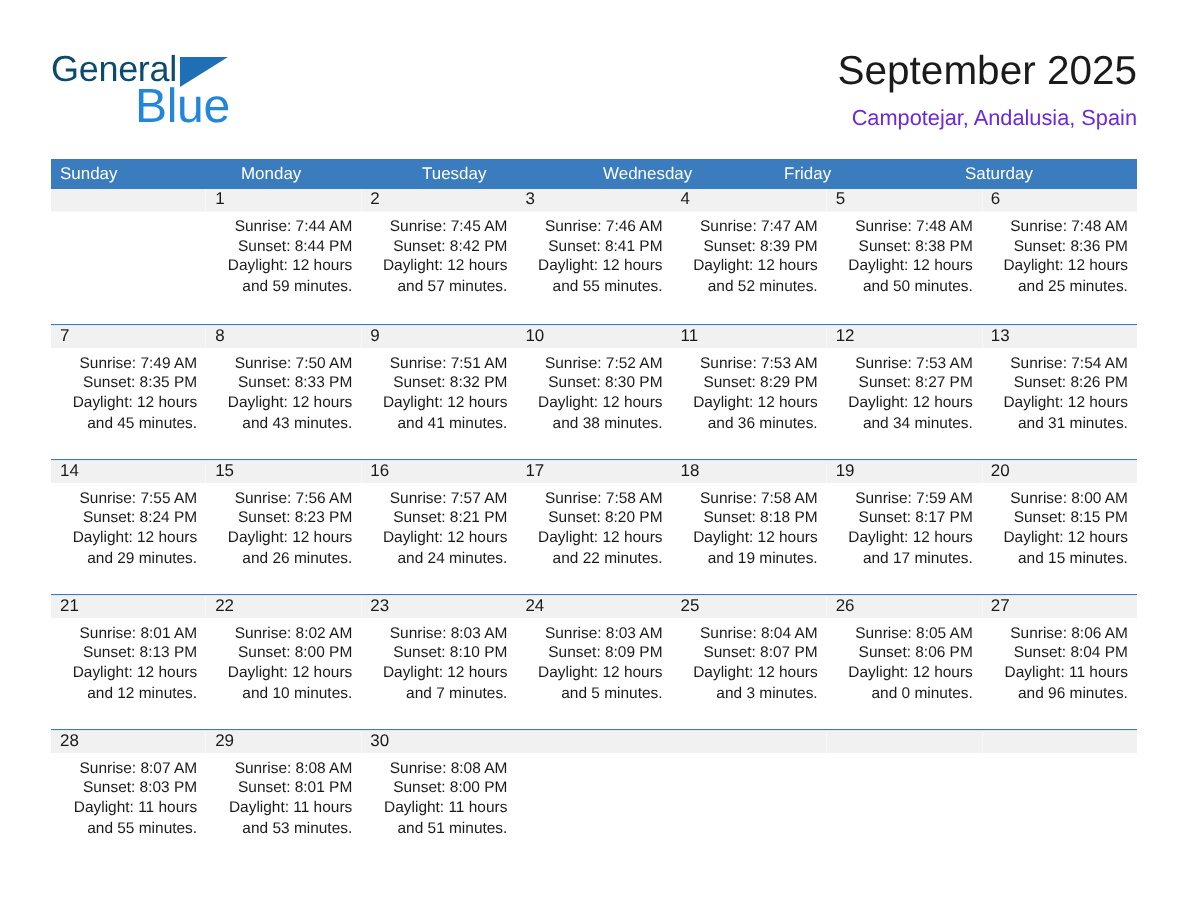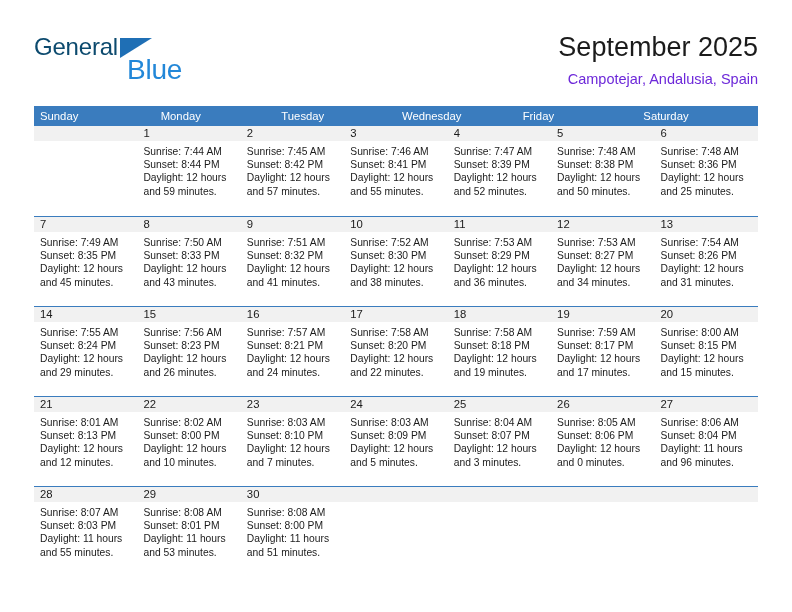--- a/index.html
+++ b/index.html
@@ -35,25 +35,24 @@
   .logo-tri {
     position: absolute;
     left: 86px; top: 4px;
     width: 0; height: 0;
     border-left: 32px solid #1f6fb5;
     border-bottom: 20px solid transparent;
   }
   .logo-blue {
     position: absolute;
     left: 56px; top: 23px;
-    font-size: 28px;
+    font-size: 32px;
     letter-spacing: -0.2px;
     color: #2287d8;
     line-height: 26px;
-    margin-left: 37px;
   }
 
   .title-block {
     position: absolute;
     right: 0; top: 0;
     text-align: right;
   }
   .cal-title {
     font-size: 27px;
     font-weight: normal;
@@ -106,20 +105,21 @@
     height: 15px;
     background: #f1f1f1;
     font-size: 11.3px;
     line-height: 15px;
     padding-left: 6px;
     color: #1b1b1b;
   }
   .cell.empty .daynum { background: #f1f1f1; }
   .cell-lines {
     padding: 4px 6px 0 6px;
+    text-align: right;
   }
   .cell-lines div {
     font-size: 10.3px;
     line-height: 13.2px;
     color: #1b1b1b;
     white-space: nowrap;
   }
 </style>
 </head>
 <body>

